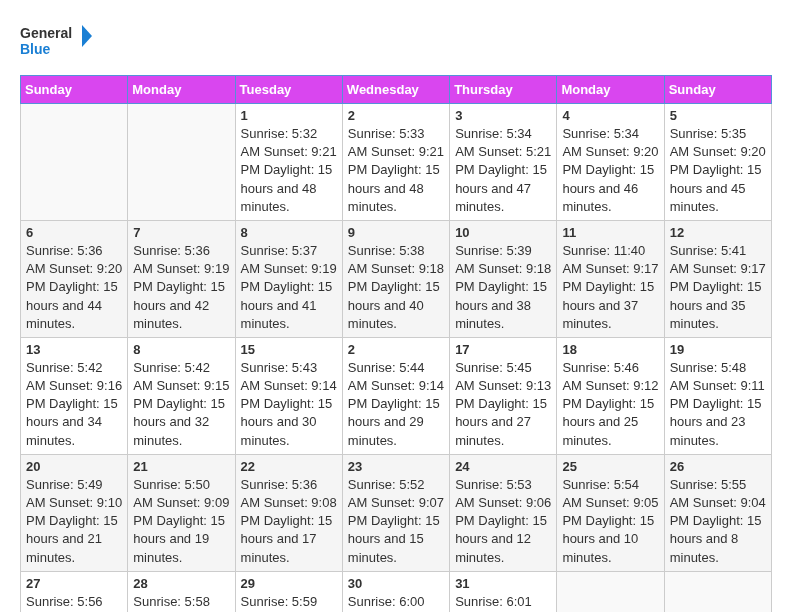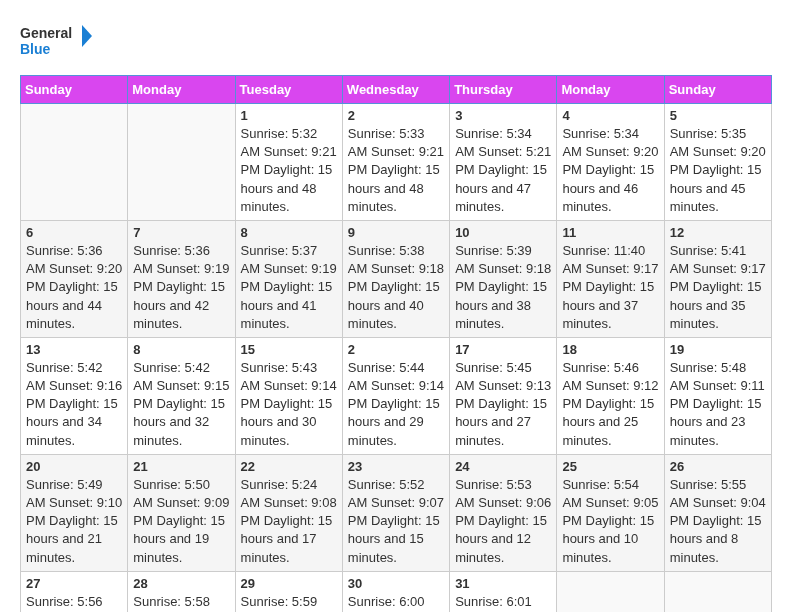--- a/index.html
+++ b/index.html
@@ -237,21 +237,21 @@
 Daylight: 15 hours and 21 minutes.</div>
         </td>
         <td>
           <span class="day-num">21</span>
           <div class="day-info">Sunrise: 5:50 AM
 Sunset: 9:09 PM
 Daylight: 15 hours and 19 minutes.</div>
         </td>
         <td>
           <span class="day-num">22</span>
-          <div class="day-info">Sunrise: 5:24 AM
+          <div class="day-info">Sunrise: 5:36 AM
 Sunset: 9:08 PM
 Daylight: 15 hours and 17 minutes.</div>
         </td>
         <td>
           <span class="day-num">23</span>
           <div class="day-info">Sunrise: 5:52 AM
 Sunset: 9:07 PM
 Daylight: 15 hours and 15 minutes.</div>
         </td>
         <td>

